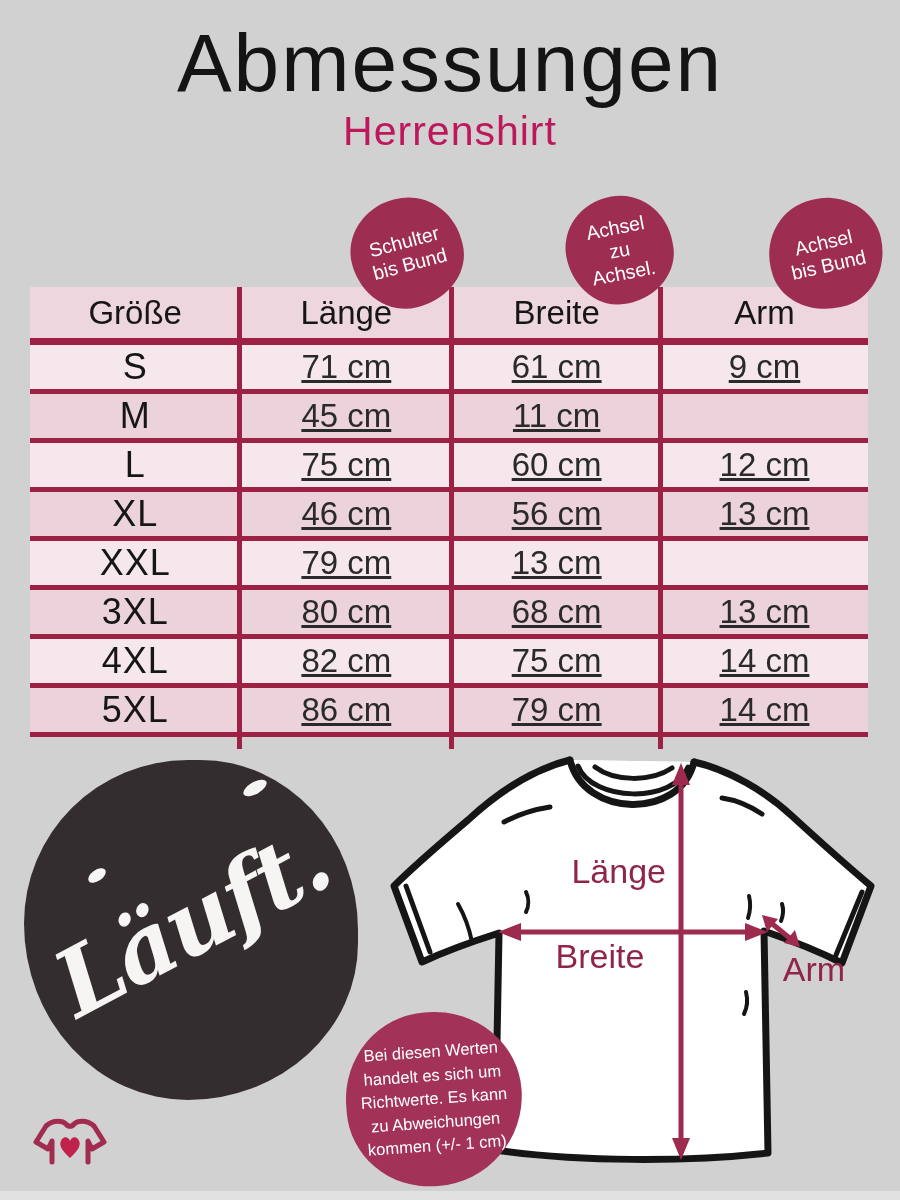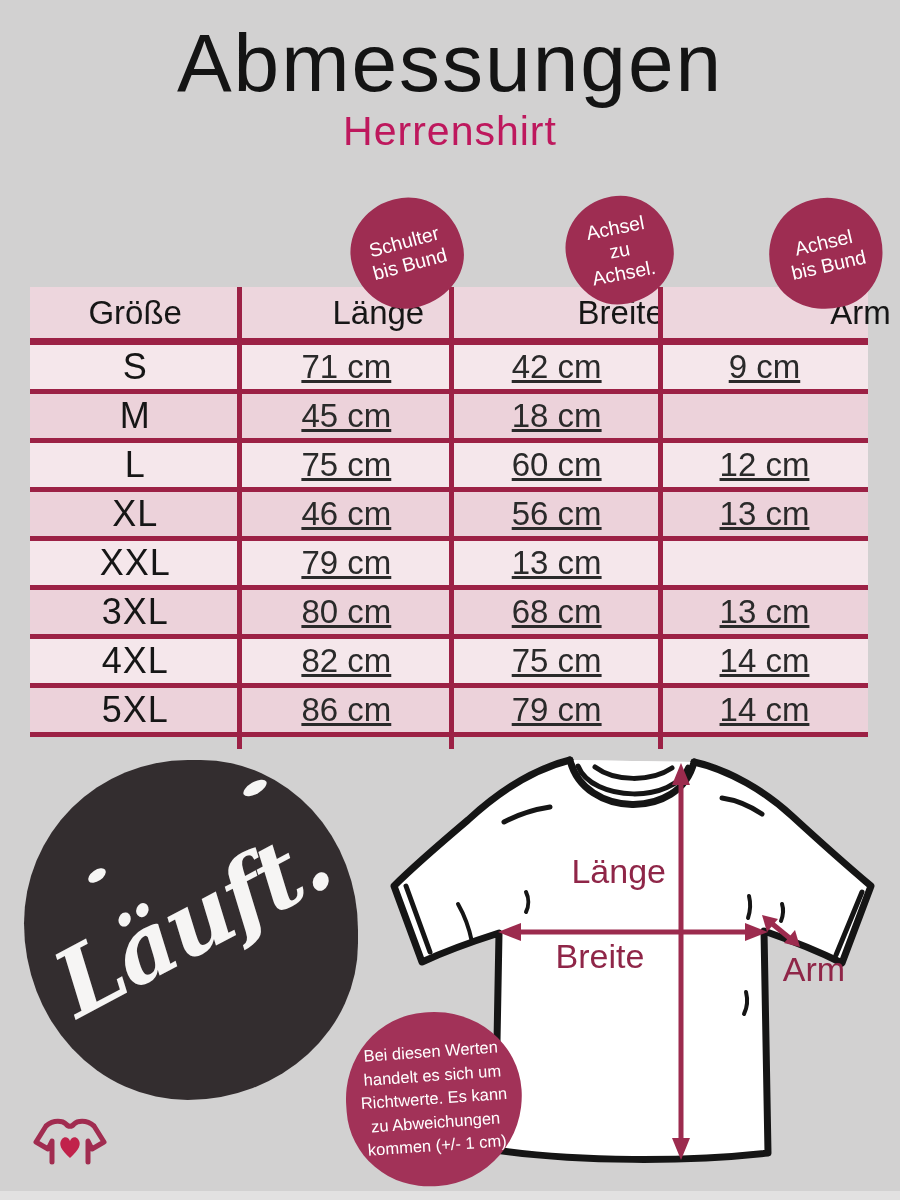--- a/index.html
+++ b/index.html
@@ -19,21 +19,21 @@
          white-space:pre-line;line-height:1.18;font-size:19.5px;font-weight:300;
          border-radius:51% 49% 53% 47% / 48% 52% 46% 54%;z-index:5;}
   .badge-1{left:351px;top:198px;width:112px;height:110px;transform:rotate(-15deg);}
   .badge-2{left:566px;top:196px;width:107px;height:108px;transform:rotate(-11deg);}
   .badge-3{left:769px;top:198px;width:114px;height:111px;transform:rotate(-13deg);
            border-radius:49% 51% 47% 53% / 52% 48% 54% 46%;}
 
   
   .sizetable{position:absolute;left:30px;top:287px;width:838px;height:450px;}
   .trow{display:grid;grid-template-columns:25.1% 25.3% 24.9% 24.7%;box-sizing:border-box;}
-  .thead{height:58px;background:#edd6dd;border-bottom:7px solid #9c2145;gap:32px;}
+  .thead{height:58px;background:#edd6dd;border-bottom:7px solid #9c2145;}
   .drow{height:49px;border-bottom:5px solid #9c2145;}
   .drow:last-child{border-bottom:none;}
   .row-light{background:#f5e7eb;}
   .row-dark{background:#ecd2da;}
   .cell{display:flex;align-items:center;justify-content:center;color:#222;
         font-weight:300;}
   .hcell{font-size:33px;color:#161616;}
   .scell{font-size:36px;color:#161616;letter-spacing:1px;}
   .vcell{font-size:33px;color:#2a2a2a;text-decoration:underline;}
   .vline{position:absolute;top:0;width:5px;height:462px;background:#9c2145;z-index:2;}
@@ -94,27 +94,27 @@
     <div class="trow thead">
       <div class="cell hcell">Größe</div>
       <div class="cell hcell">Länge</div>
       <div class="cell hcell">Breite</div>
       <div class="cell hcell">Arm</div>
     </div>
 
     <div class="trow drow row-light">
       <div class="cell scell">S</div>
       <div class="cell vcell">71 cm</div>
-      <div class="cell vcell">42 cm</div>
+      <div class="cell vcell">61 cm</div>
       <div class="cell vcell">9 cm</div>
     </div>
     <div class="trow drow row-dark">
       <div class="cell scell">M</div>
       <div class="cell vcell">45 cm</div>
-      <div class="cell vcell">18 cm</div>
+      <div class="cell vcell">11 cm</div>
     </div>
     <div class="trow drow row-light">
       <div class="cell scell">L</div>
       <div class="cell vcell">75 cm</div>
       <div class="cell vcell">60 cm</div>
       <div class="cell vcell">12 cm</div>
     </div>
     <div class="trow drow row-dark">
       <div class="cell scell">XL</div>
       <div class="cell vcell">46 cm</div>

